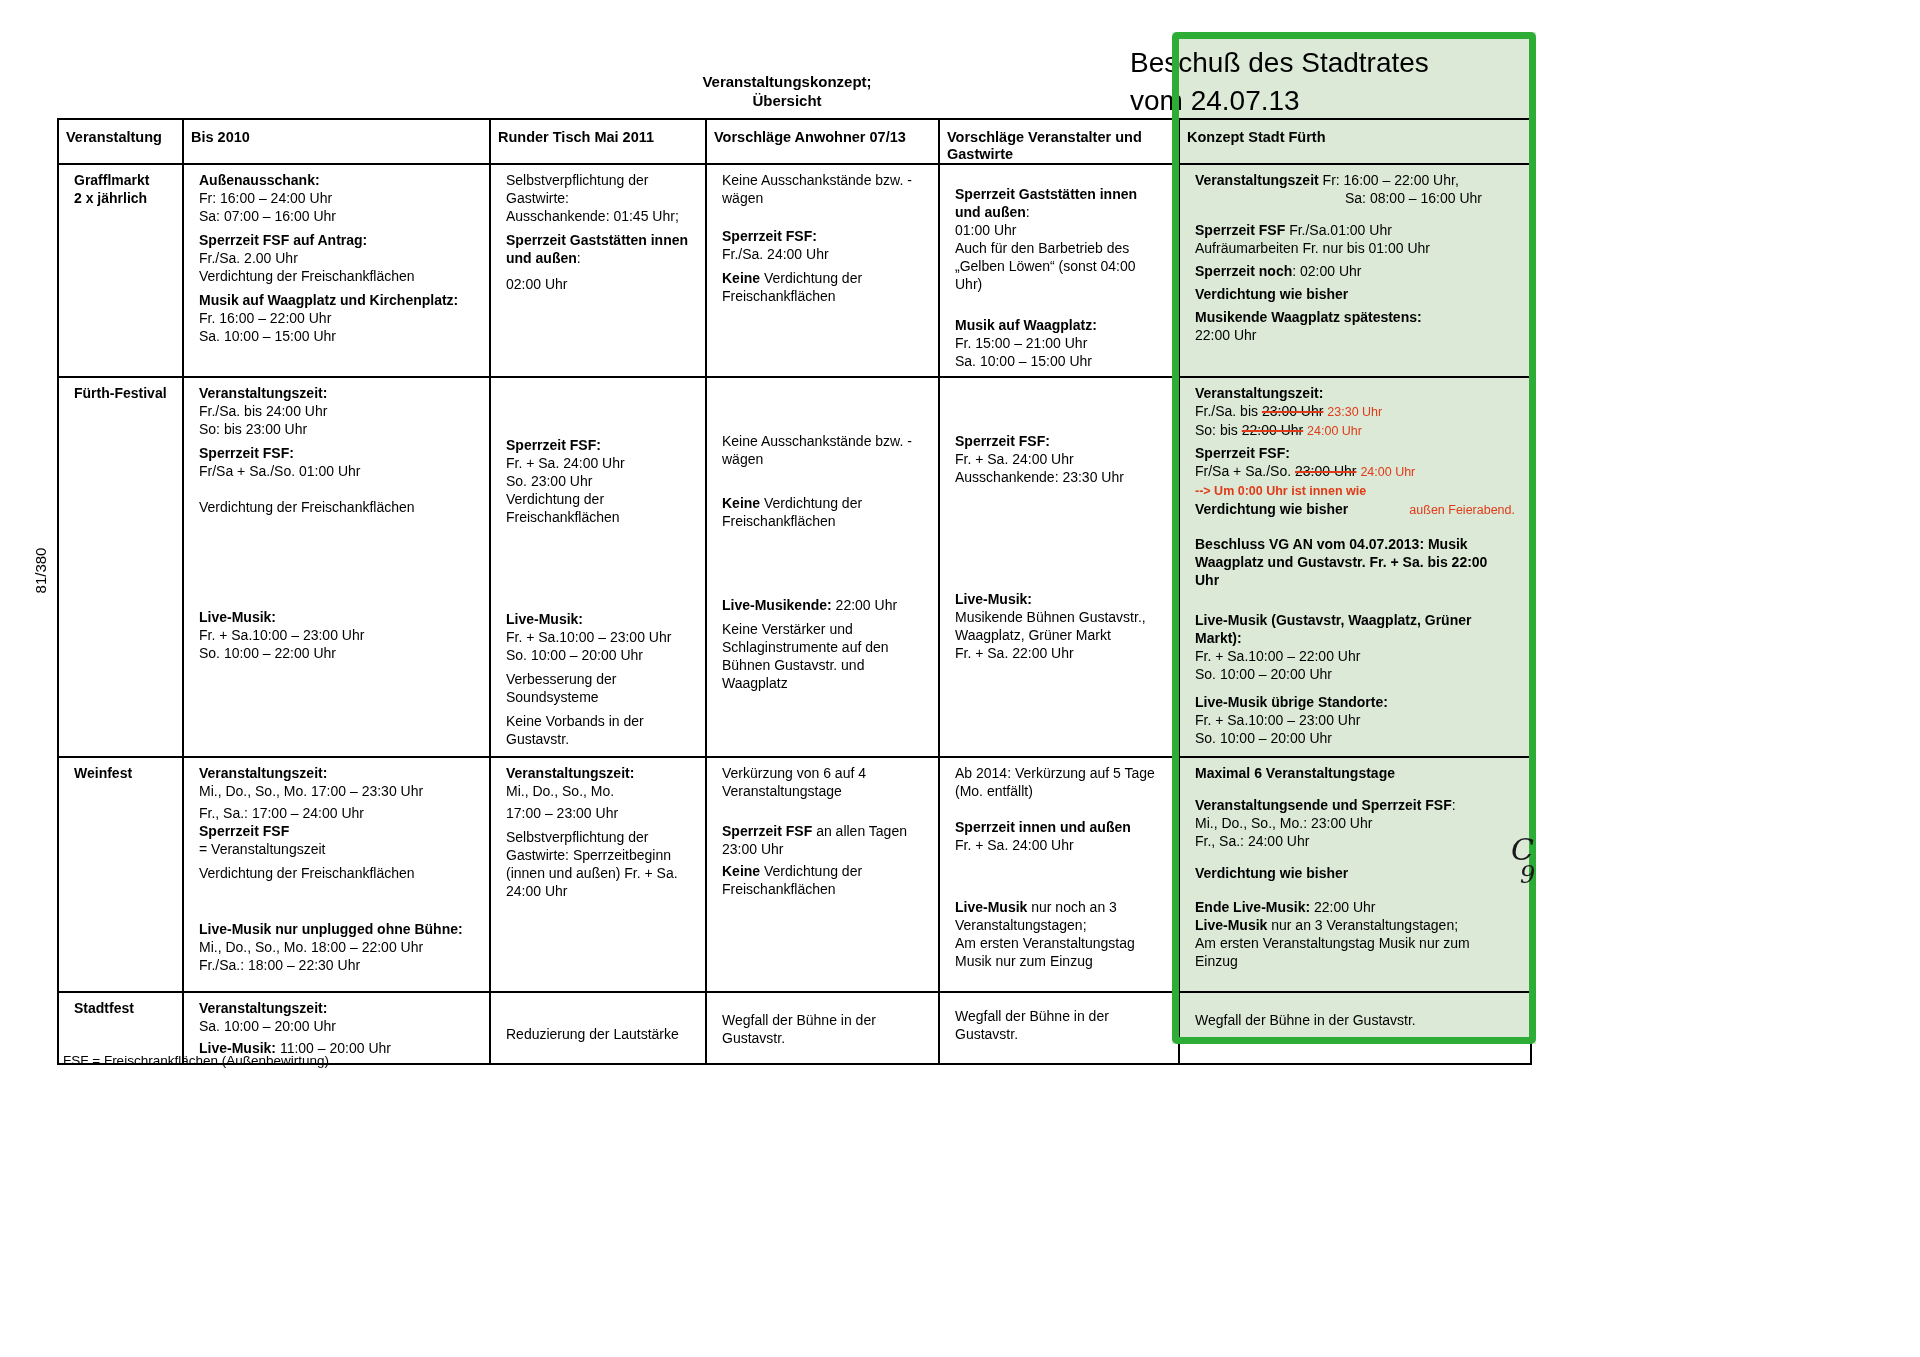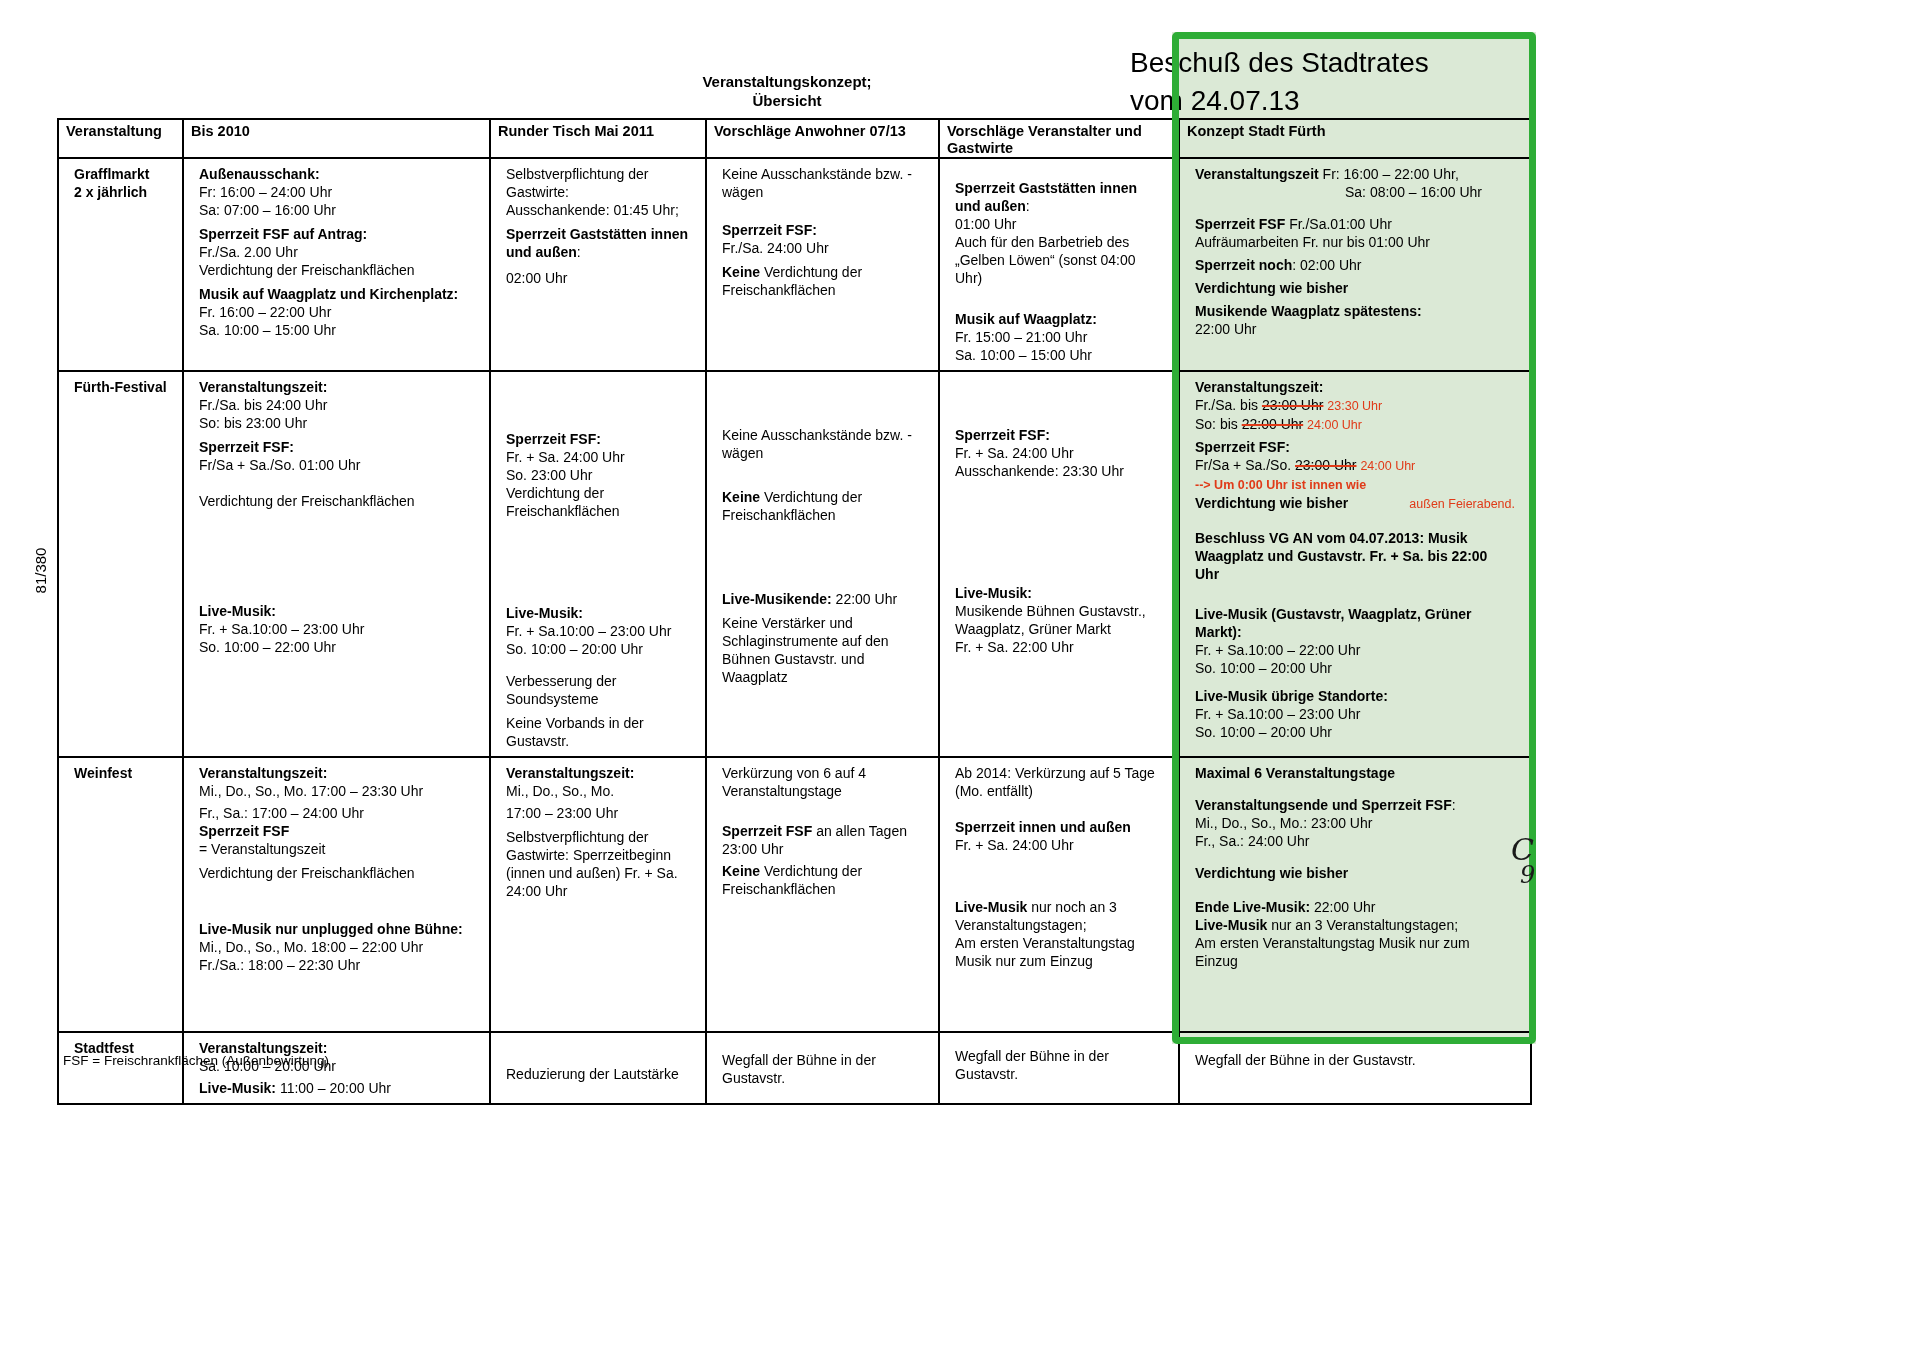--- a/index.html
+++ b/index.html
@@ -14,25 +14,25 @@
               background:var(--green-bg); z-index:0; }
   .green-border { position:absolute; left:1172px; top:32px; width:364px; height:1012px;
                   border:7px solid var(--green-accent); border-radius:5px; z-index:5; pointer-events:none; }
   .decision-title { position:absolute; left:1130px; top:44px; width:352px; text-align:left;
                     font-size:28px; line-height:38px; z-index:2; }
 
   table.overview { position:absolute; left:57px; top:118px; width:1473px;
                    border-collapse:collapse; table-layout:fixed; z-index:1; background:transparent; }
   th, td { border:2px solid #000; vertical-align:top; text-align:left;
            font-size:14px; line-height:18px; padding:6px 15px; background:transparent; }
-  th { font-weight:bold; font-size:14.5px; line-height:17px; padding:3px 7px 0; }
+  th { font-weight:bold; font-size:14.5px; line-height:17px; padding:9px 7px 0; }
   thead tr { height:39px; }
   tbody tr:nth-child(1) { height:191px; }
   tbody tr:nth-child(2) { height:380px; }
-  tbody tr:nth-child(3) { height:275px; }
+  tbody tr:nth-child(3) { height:235px; }
   tbody tr:nth-child(4) { height:65px; }
 
   .ln { }
   .b { font-weight:bold; }
   .red { color:var(--accent-red); }
   .sm { font-size:12.5px; }
   .strike { text-decoration:line-through; text-decoration-color:var(--accent-red); text-decoration-thickness:2px; }
   .spread { display:flex; justify-content:space-between; align-items:baseline; }
 
   .side-label { position:absolute; left:5px; top:562px; width:70px; text-align:center;
@@ -144,21 +144,21 @@
             <div class="ln"><span>So. 10:00 – 22:00 Uhr</span></div>
           </td>
           <td>
             <div class="ln" style="margin-top: 52px;"><span class="b">Sperrzeit FSF:</span></div>
             <div class="ln"><span>Fr. + Sa. 24:00 Uhr</span></div>
             <div class="ln"><span>So. 23:00 Uhr</span></div>
             <div class="ln"><span>Verdichtung der Freischankflächen</span></div>
             <div class="ln" style="margin-top: 84px;"><span class="b">Live-Musik:</span></div>
             <div class="ln"><span>Fr. + Sa.10:00 – 23:00 Uhr</span></div>
             <div class="ln"><span>So. 10:00 – 20:00 Uhr</span></div>
-            <div class="ln" style="margin-top: 14px;"><span>Verbesserung der Soundsysteme</span></div>
+            <div class="ln" style="margin-top: 6px;"><span>Verbesserung der Soundsysteme</span></div>
             <div class="ln" style="margin-top: 6px;"><span>Keine Vorbands in der Gustavstr.</span></div>
           </td>
           <td>
             <div class="ln" style="margin-top: 48px;"><span>Keine Ausschankstände bzw. - wägen</span></div>
             <div class="ln" style="margin-top: 26px;"><span class="b">Keine</span><span> Verdichtung der Freischankflächen</span></div>
             <div class="ln" style="margin-top: 66px;"><span class="b">Live-Musikende:</span><span> 22:00 Uhr</span></div>
             <div class="ln" style="margin-top: 6px;"><span>Keine Verstärker und Schlaginstrumente auf den Bühnen Gustavstr. und Waagplatz</span></div>
           </td>
           <td>
             <div class="ln" style="margin-top: 48px;"><span class="b">Sperrzeit FSF:</span></div>

